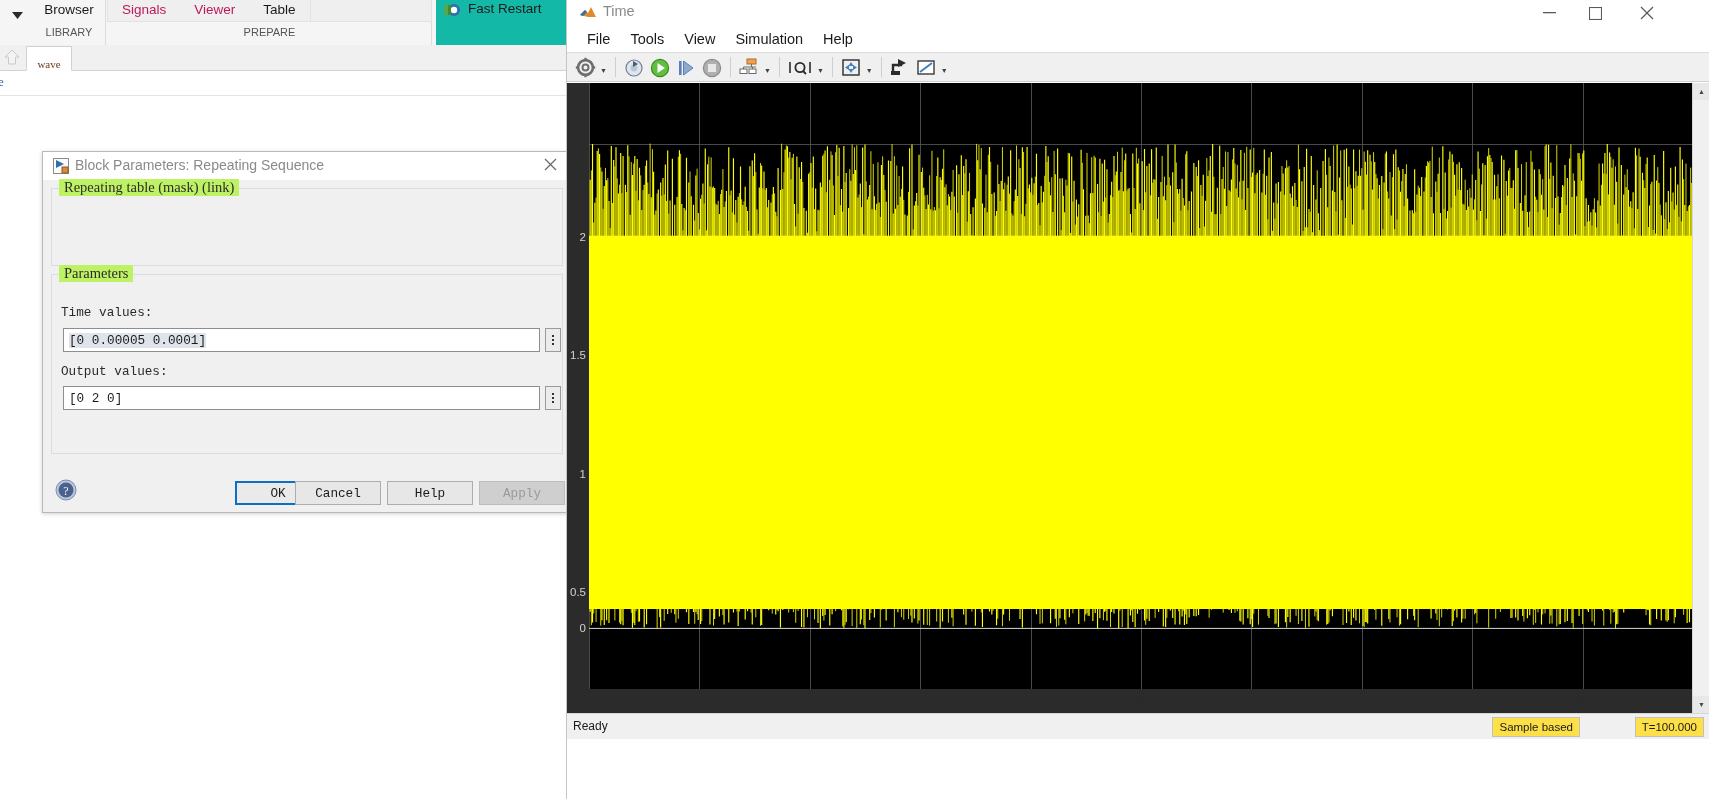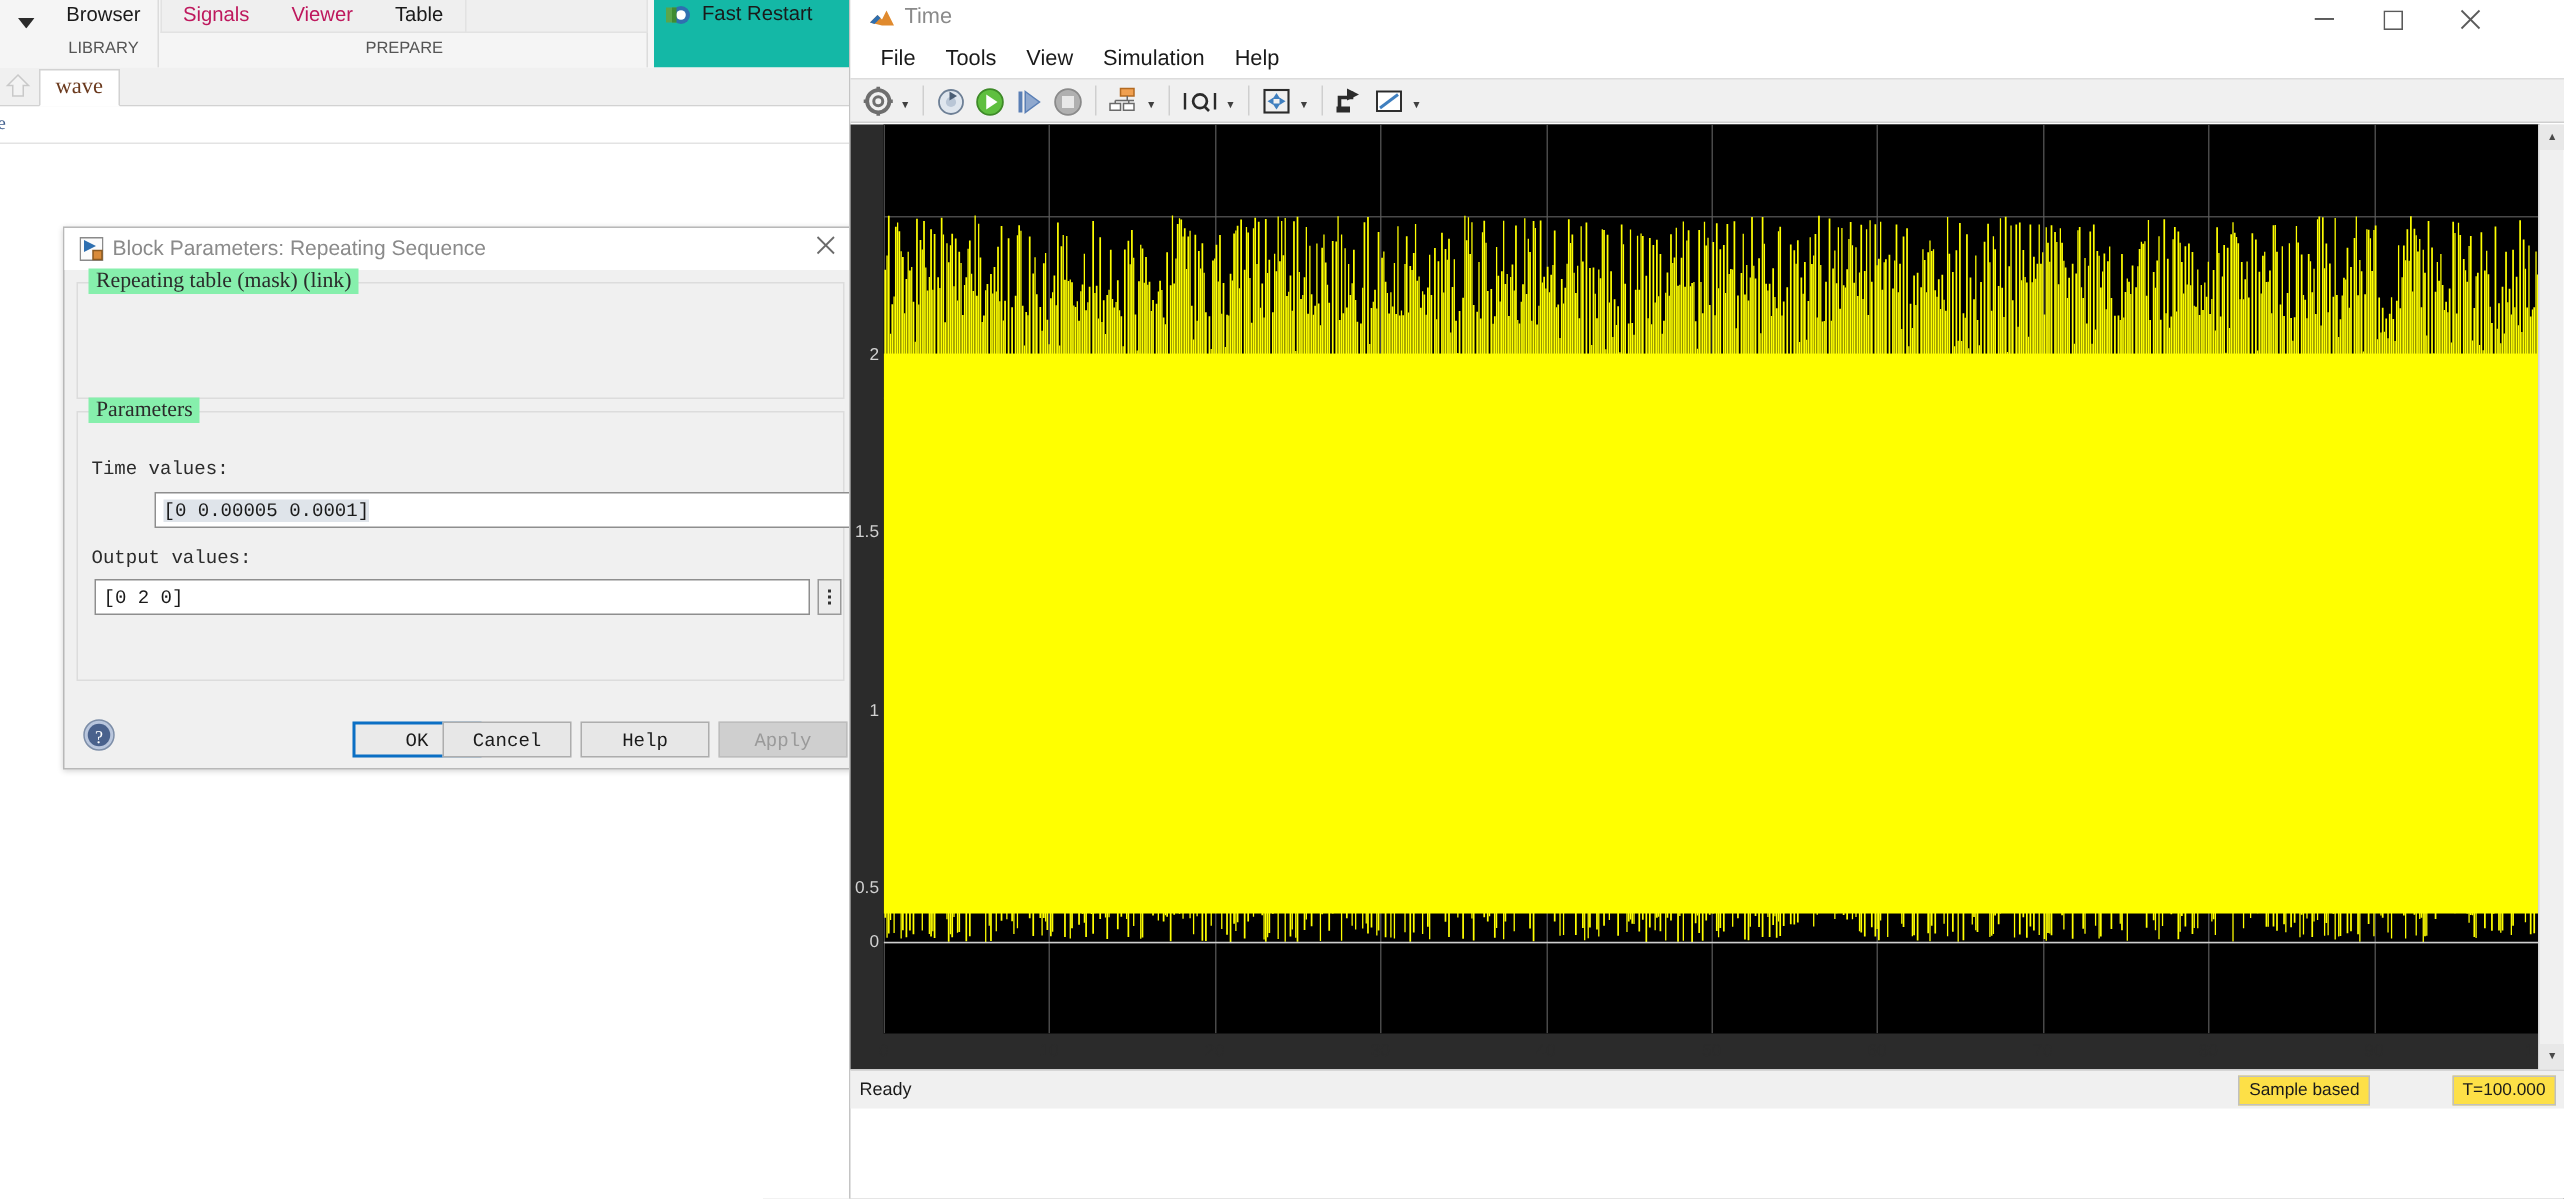--- a/index.html
+++ b/index.html
@@ -36,43 +36,43 @@
                   background:#14b8a6; }
   .fr-icon { position:absolute; left:8px; top:3px; width:17px; height:15px; }
   .fr-label { position:absolute; left:32px; top:1px; font-size:13.5px; color:#1a1a1a; }
 
   
   .tabstrip { position:absolute; left:0; top:45px; width:566px; height:26px;
               background:#f0f0f0; border-bottom:1px solid #d2d2d2; }
   .home-arrow { position:absolute; left:2px; top:3px; width:22px; height:20px; }
   .model-tab { position:absolute; left:26px; top:1px; height:25px; min-width:46px;
                background:#ffffff; border:1px solid #d2d2d2; border-bottom:1px solid #ffffff;
-               display:flex; align-items:center; justify-content:center;
-               font-family:"Liberation Serif", serif; font-size:15px; color:#6b3a1e; padding:0 10px; }
+               display:flex; align-items:flex-end; justify-content:center;
+               font-family:"Liberation Serif", serif; font-size:11px; color:#6b3a1e; padding:0 10px; }
 
   .crumb-bar { position:absolute; left:0; top:71px; width:566px; height:25px;
                background:#ffffff; border-bottom:1px solid #e3e3e3; }
   .crumb-bar span { position:absolute; left:-8px; top:4px; font-size:12.5px;
                     font-family:"Liberation Serif", serif; color:#3f5d8c; }
 
   .canvas { position:absolute; left:0; top:96px; width:566px; height:703px; background:#ffffff; }
 
   
   #block-dialog { position:absolute; left:42px; top:151px; width:528px; height:362px;
                   background:#f0f0f0; border:1px solid #b8b8b8;
                   box-shadow:0 1px 4px rgba(0,0,0,0.18); }
   .dlg-title { position:absolute; left:0; top:0; width:526px; height:28px;
                background:#ffffff; }
   .dlg-ico { position:absolute; left:10px; top:6px; width:16px; height:16px; }
   .dlg-title-text { position:absolute; left:32px; top:5px; font-size:14px; color:#8a8a8a; }
   .dlg-close { position:absolute; right:8px; top:4px; width:22px; height:20px;
                color:#6a6a6a; font-size:15px; text-align:center; line-height:20px; }
 
   .grp { position:absolute; border:1px solid #dcdcdc; background:#f0f0f0; }
-  .grp-title { position:absolute; background:#86efac; padding:0 5px;
+  .grp-title { position:absolute; background:#bef264; padding:0 5px;
                font-family:"Liberation Serif", serif; font-size:14.5px; color:#2b2b2b; }
 
   #grp-mask { left:8px; top:36px; width:512px; height:78px; }
   #grp-mask-title { left:16px; top:27px; }
   .mask-desc { position:absolute; left:10px; top:56px; width:500px;
                font-family:"Liberation Mono","DejaVu Sans Mono",monospace;
                font-size:12.7px; line-height:17.5px; color:#2b2b2b; white-space:pre-wrap; }
 
   #grp-params { left:8px; top:122px; width:512px; height:180px; }
   #grp-params-title { left:16px; top:113px; }
@@ -228,21 +228,21 @@
       </div>
     </div>
 
     <div class="grp" id="grp-mask"></div>
     <div class="grp-title" id="grp-mask-title">Repeating table (mask) (link)</div>
 
     <div class="grp" id="grp-params"></div>
     <div class="grp-title" id="grp-params-title">Parameters</div>
 
     <div class="field-label" style="left:18px; top:153px;">Time values:</div>
-    <div class="field-row" style="left:20px; top:176px; width:452px;margin-left:40px;">
+    <div class="field-row" style="left:20px; top:176px; width:452px;">
       <div class="field-input">
         <span class="sel">[0 0.00005 0.0001]</span>
       </div>
       <div class="field-btn">
           <i></i>
           <i></i>
           <i></i>
         </div>
     </div>
 

